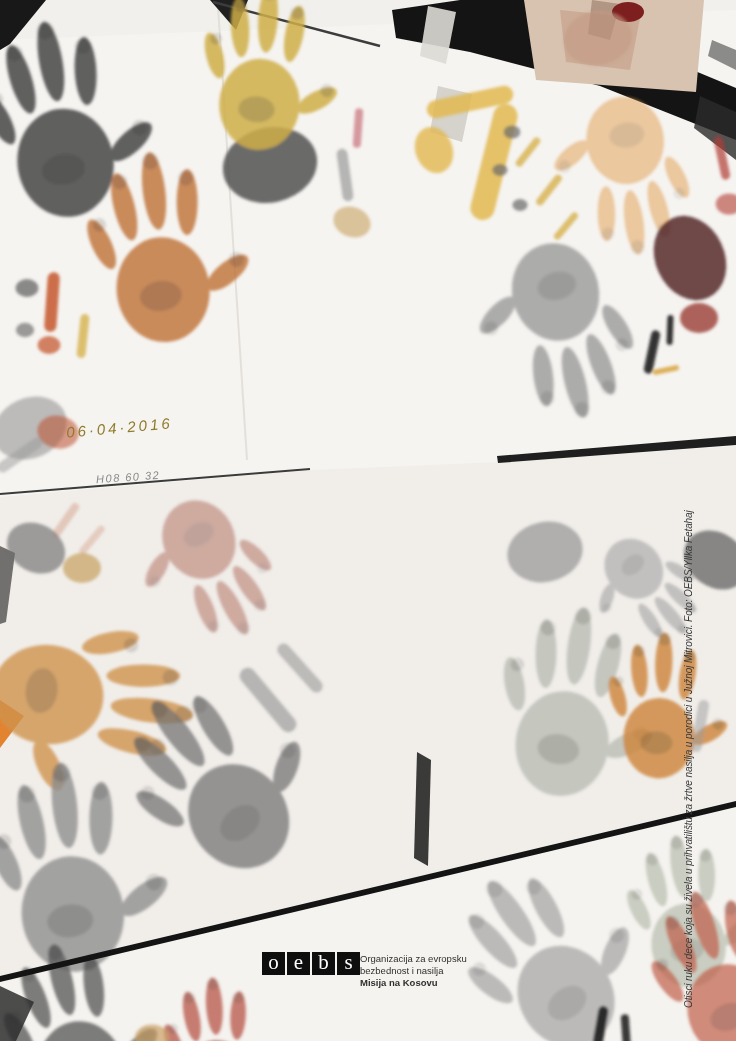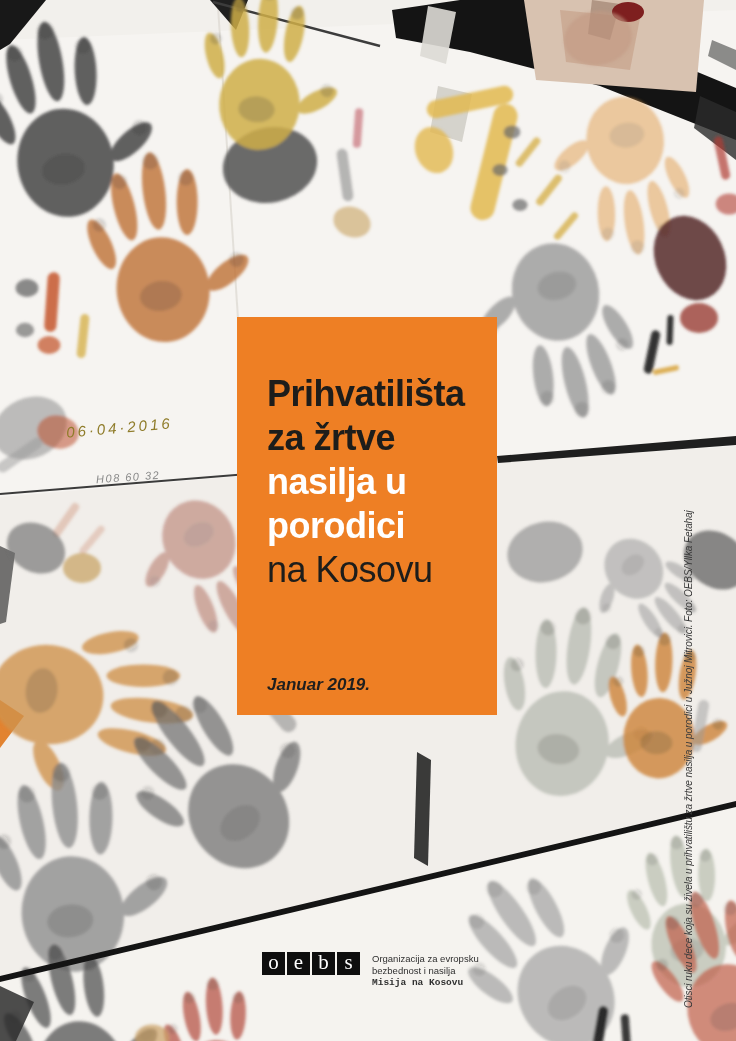--- a/index.html
+++ b/index.html
@@ -22,22 +22,22 @@
 
   
   .credit{position:absolute;left:683px;top:1008px;transform:rotate(-90deg);transform-origin:0 0;
           font-style:italic;font-size:10px;color:#3a3a3a;white-space:nowrap;letter-spacing:-0.1px;z-index:2;}
 
   
   .logo{position:absolute;left:262px;top:952px;display:flex;align-items:flex-start;z-index:3;}
   .squares{display:flex;gap:2px;}
   .sq{width:23px;height:23px;background:#0e0e0e;color:#fff;font-family:"Liberation Serif",serif;
       font-size:21px;display:flex;align-items:center;justify-content:center;padding-bottom:2px;box-sizing:border-box;}
-  .org{margin-left:12px;font-size:9.5px;line-height:11.8px;color:#2f2f2f;padding-top:1px;}
-  .org .b{font-weight:bold;font-family:Liberation Mono, monospace;}
+  .org{margin-left:0;font-size:9.5px;line-height:11.8px;color:#2f2f2f;padding-top:1px;}
+  .org .b{font-weight:bold;}
 </style>
 </head>
 <body>
 
 <div class="page">
 
   <svg class="photo" width="736" height="1041" viewBox="0 0 736 1041">
     <defs>
       <filter id="soft" x="-40%" y="-40%" width="180%" height="180%">
           <feGaussianBlur stdDeviation="1.4"></feGaussianBlur>
@@ -155,28 +155,20 @@
       <path d="M497,456 L736,436 L736,445 L498,463 Z" fill="#1f1f1f"></path>
       <path d="M417,752 L431,760 L428,866 L414,858 Z" fill="#262626" opacity="0.9"></path>
       <path d="M0,976 L736,801 L736,807 L0,982 Z" fill="#141414"></path>
       <path d="M0,986 L34,1002 L16,1041 L0,1041 Z" fill="#2e2e2e" opacity="0.85"></path>
     </g>
   </svg>
 
   <div class="hw hw-date">06·04·2016</div>
   <div class="hw hw-num">H08 60 32</div>
 
-  <div class="panel">
-    <div class="t">Prihvatilišta</div>
-    <div class="t">za žrtve</div>
-    <div class="t white">nasilja u</div>
-    <div class="t white">porodici</div>
-    <div class="t regular">na Kosovu</div>
-    <div class="date">Januar 2019.</div>
-  </div>
 
   <div class="credit">Otisci ruku dece koja su živela u prihvatilištu za žrtve nasilja u porodici u Južnoj Mitrovici. Foto: OEBS/Yllka Fetahaj</div>
 
   <div class="logo">
     <div class="squares">
       <span class="sq">o</span>
       <span class="sq">e</span>
       <span class="sq">b</span>
       <span class="sq">s</span>
     </div>

